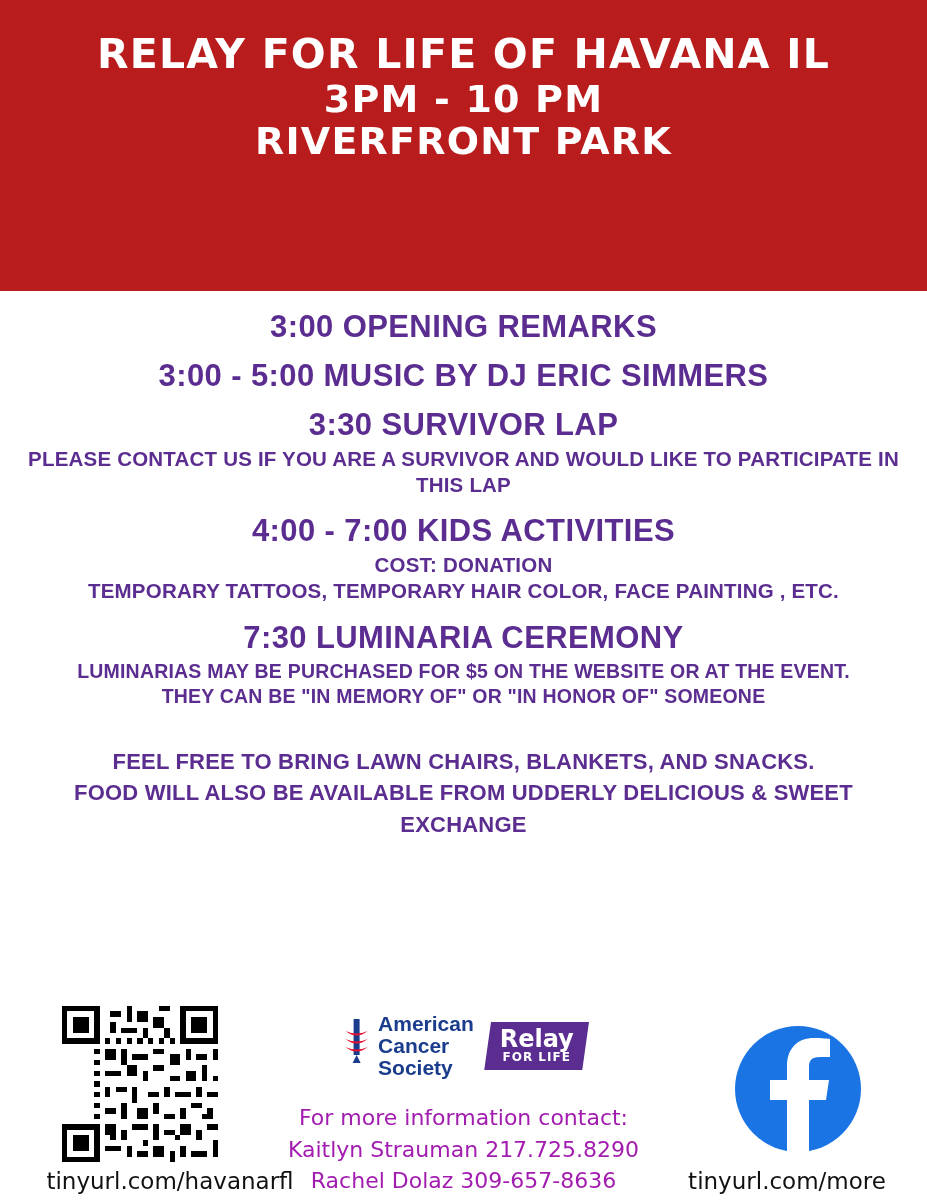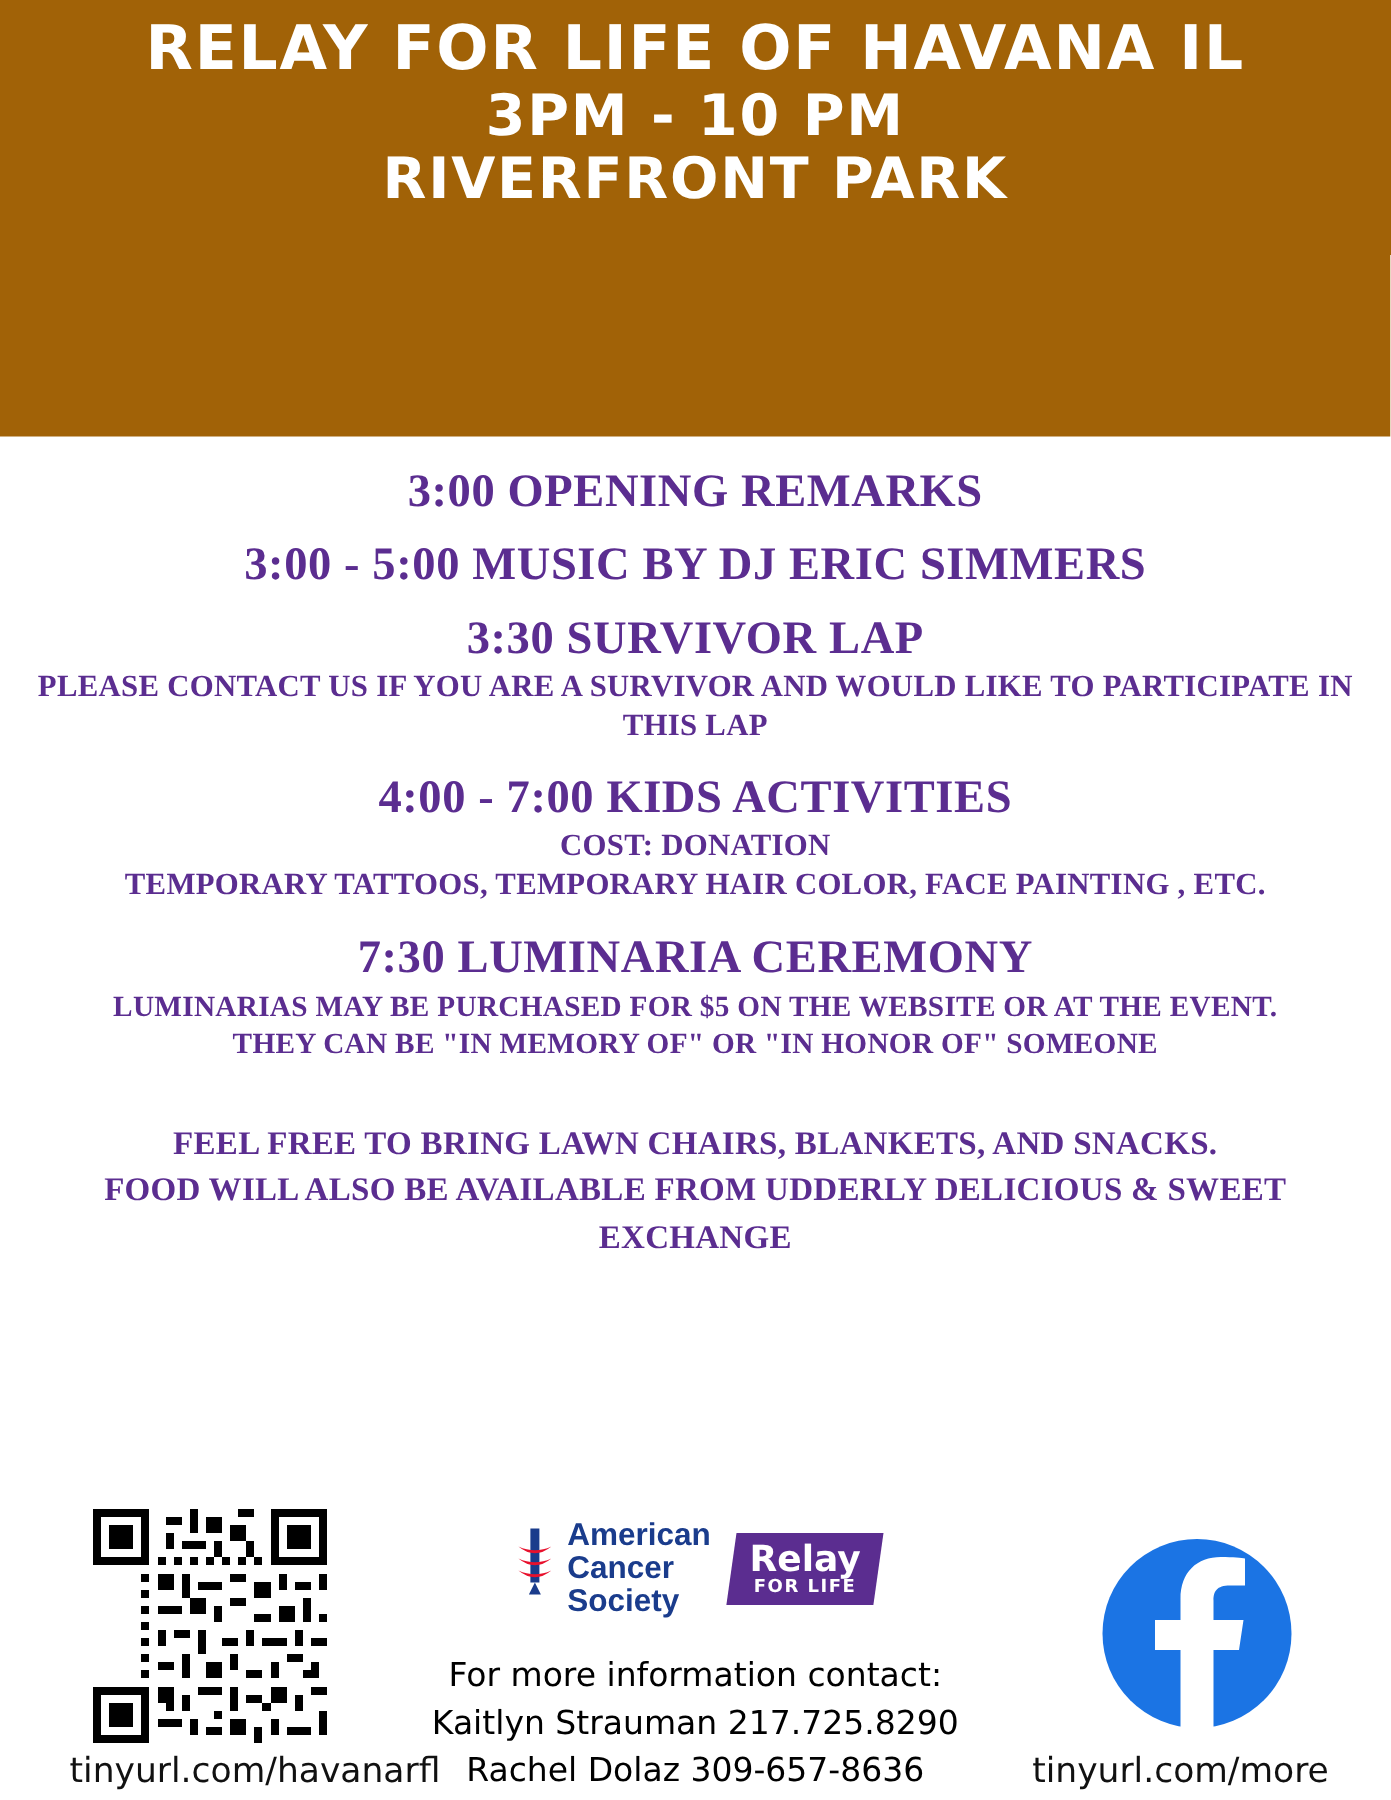--- a/index.html
+++ b/index.html
@@ -12,44 +12,44 @@
   }
   .poster {
     position: relative;
     width: 927px;
     height: 1200px;
     background: #ffffff;
   }
 
   
   .header {
-    background: #a16207;
+    background: #b91c1c;
     width: 100%;
     height: 291px;
-    padding-top: 10px;
+    padding-top: 32px;
     text-align: center;
   }
   .header-line {
     color: #ffffff;
     font-family: "DejaVu Sans", sans-serif;
     font-weight: bold;
     letter-spacing: 1.2px;
     line-height: 1.12;
   }
   .hl1 { font-size: 41px; }
   .hl2 { font-size: 41px; }
   .hl3 { font-size: 38px; }
   .hl4 { font-size: 38px; }
 
   
   .body-wrap {
     padding: 16px 20px 0 20px;
     text-align: center;
     color: #5b2d90;
-    font-family: Liberation Serif, serif;
+    font-family: Liberation Sans, sans-serif;
     font-weight: bold;
     letter-spacing: 0.4px;
   }
   .big {
     font-size: 31px;
     line-height: 1.32;
   }
   .small {
     font-size: 20.5px;
     line-height: 1.26;
@@ -141,21 +141,21 @@
   }
   .contact {
     position: absolute;
     left: 50%;
     transform: translateX(-50%);
     bottom: 4px;
     width: 460px;
     text-align: center;
     font-family: "DejaVu Sans", sans-serif;
     font-size: 22px;
-    color: #000000;
+    color: #a21caf;
     line-height: 1.42;
   }
 
   
   .fb {
     position: absolute;
     right: 66px;
     bottom: 48px;
     width: 126px;
     height: 126px;

